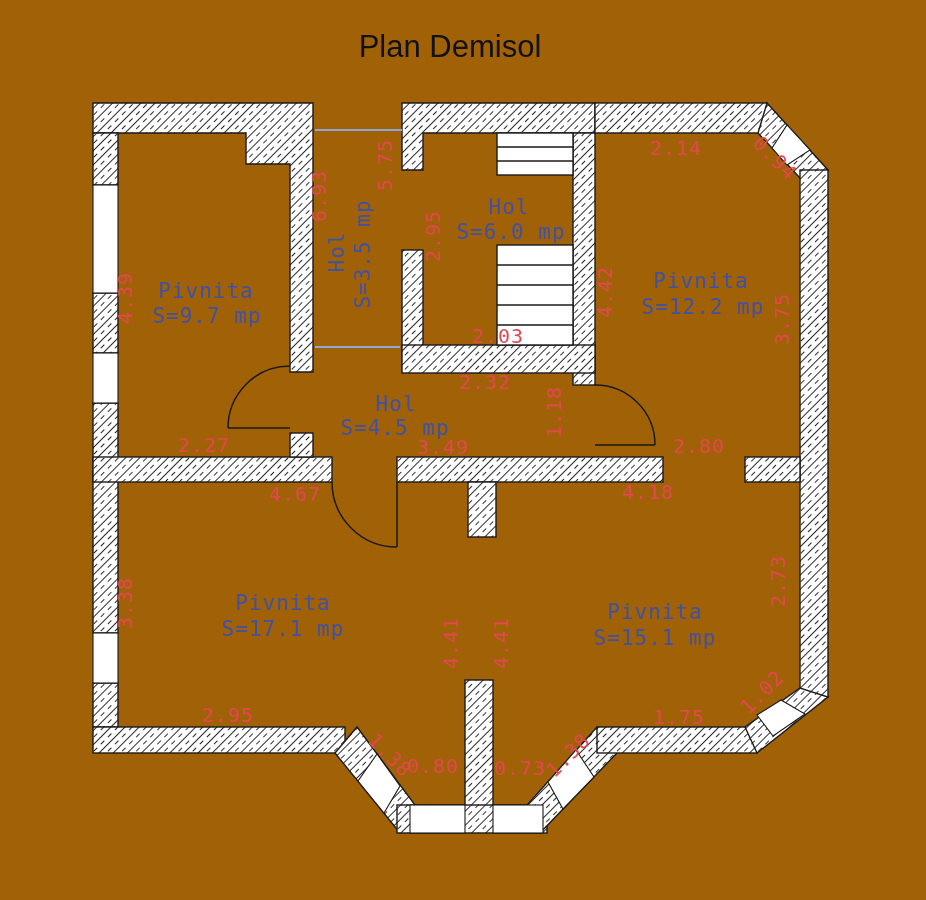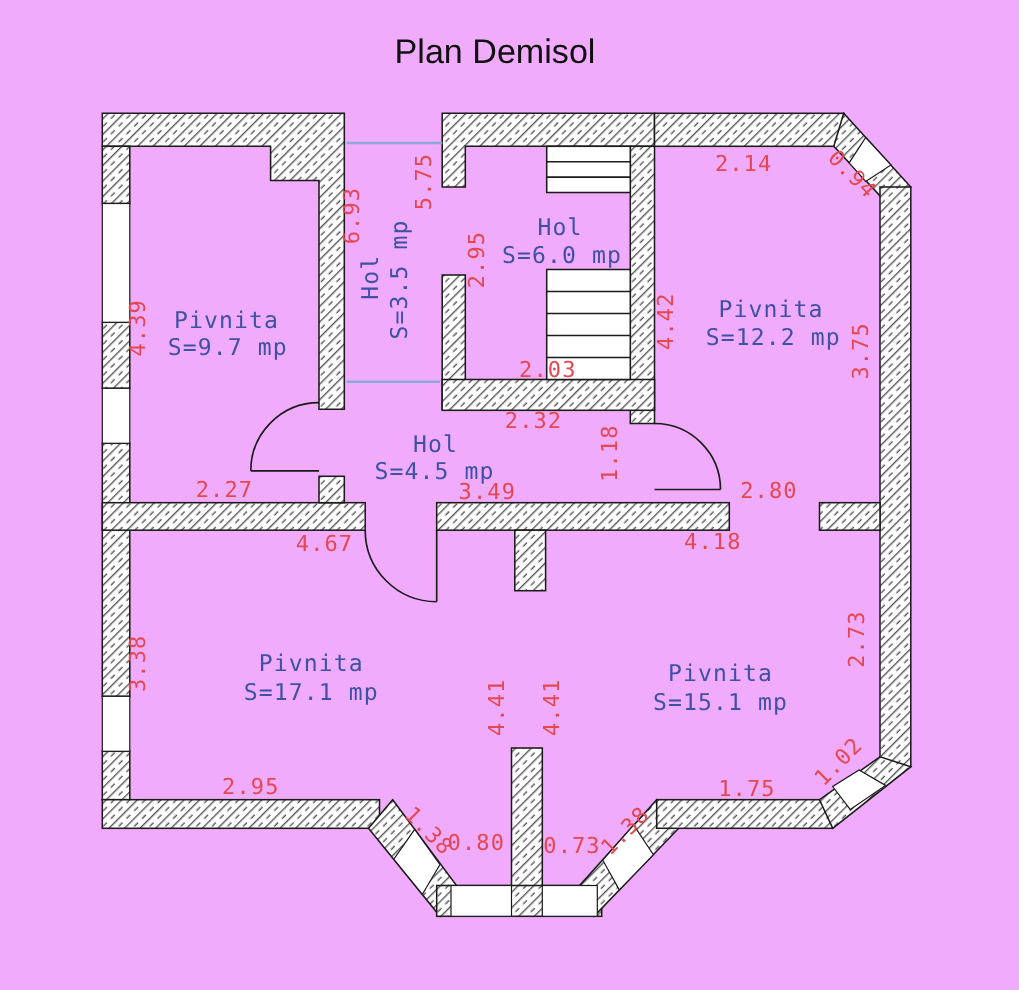--- a/index.html
+++ b/index.html
@@ -1,16 +1,16 @@
 <!DOCTYPE html>
 <html><head>
 <meta charset="utf-8">
 <style>
   html,body{margin:0;padding:0;background:#ffffff;}
-  .page{position:relative;width:926px;height:900px;background:#f0abfc;overflow:hidden;}
+  .page{position:relative;width:926px;height:900px;background:#a16207;overflow:hidden;}
   svg{display:block;}
   .title-text{font-family:"Liberation Sans",sans-serif;font-size:31px;fill:#111;}
   .room-label{font-family:"DejaVu Sans Mono",monospace;font-size:21px;letter-spacing:1px;}
   .dim-label{font-family:"DejaVu Sans Mono",monospace;font-size:20px;letter-spacing:1px;}
   .wall{stroke:#1a1a1a;stroke-width:1.4;}
   .win{fill:#ffffff;stroke:#1a1a1a;stroke-width:1.1;}
   .stair{fill:#ffffff;stroke:#1a1a1a;stroke-width:1.4;}
   .door{fill:none;stroke:#1a1a1a;stroke-width:1.5;}
 </style>
 </head>

